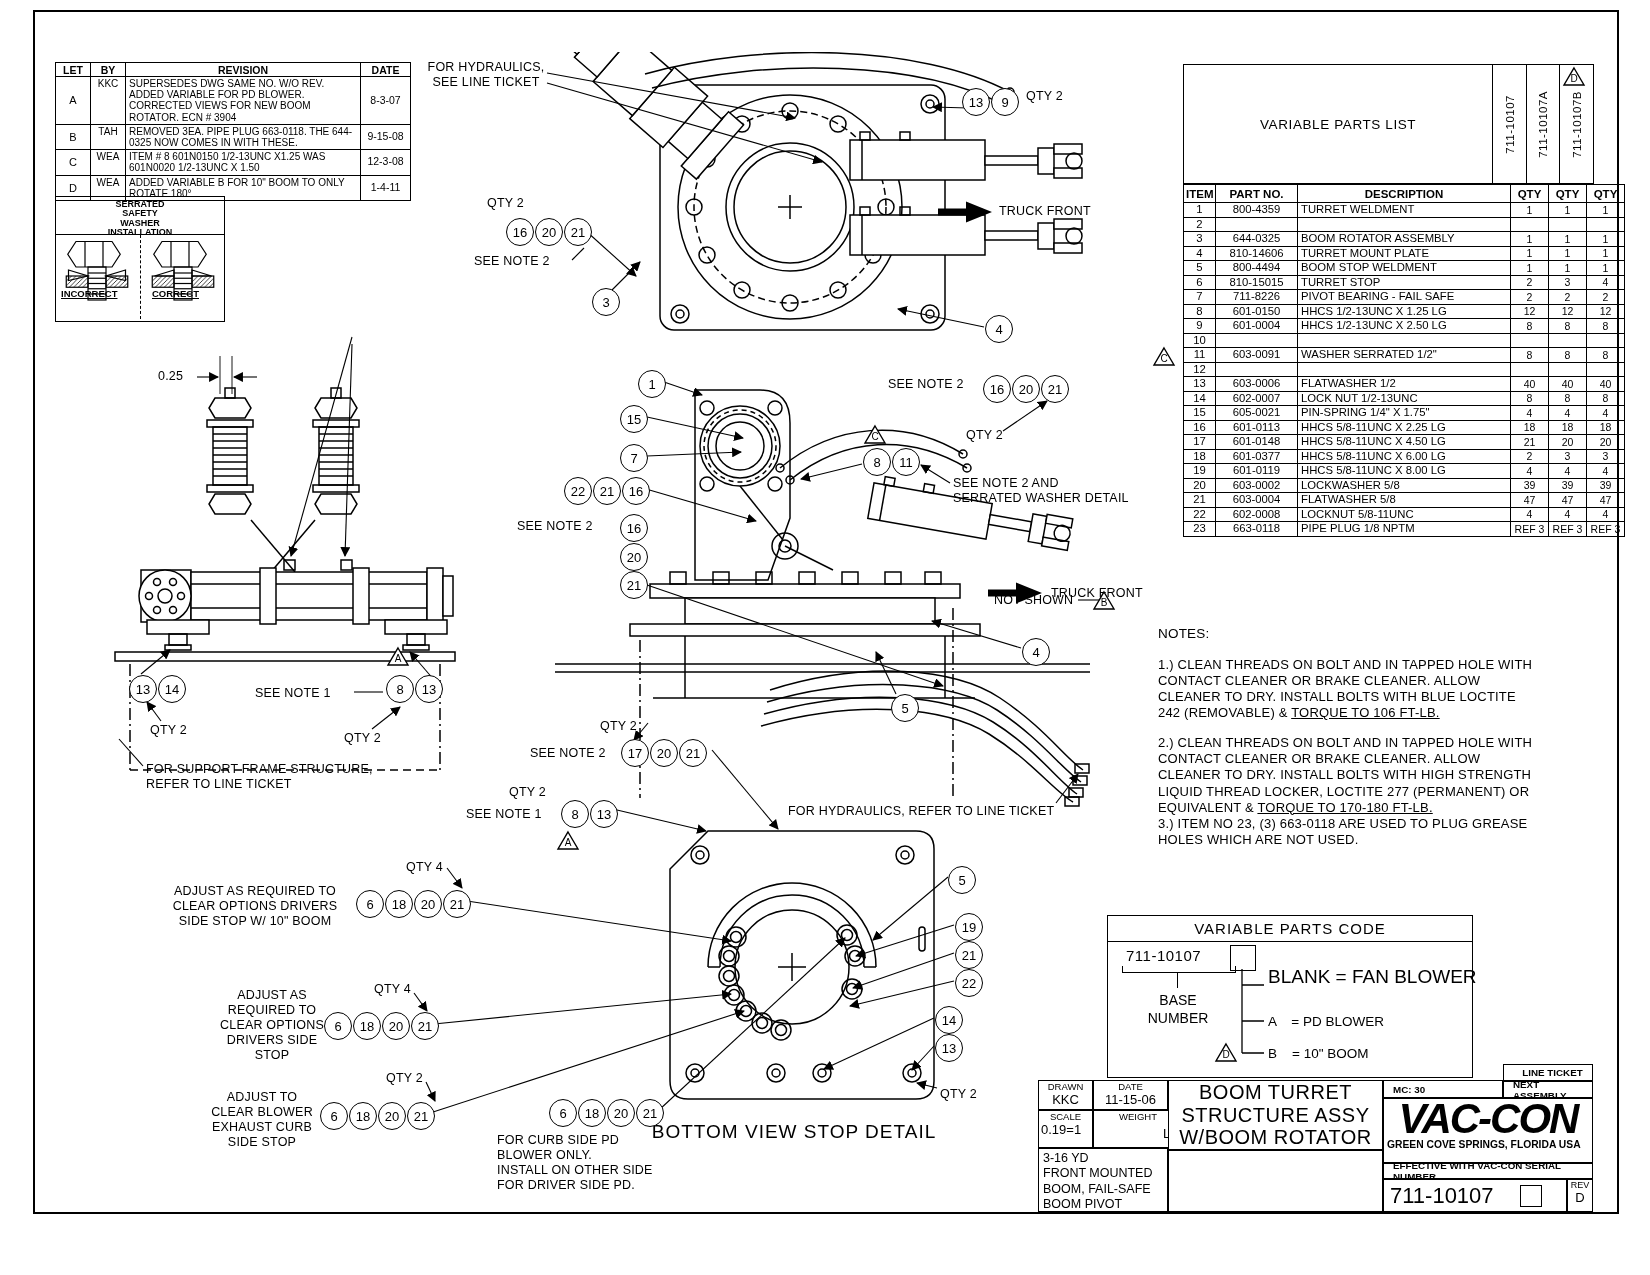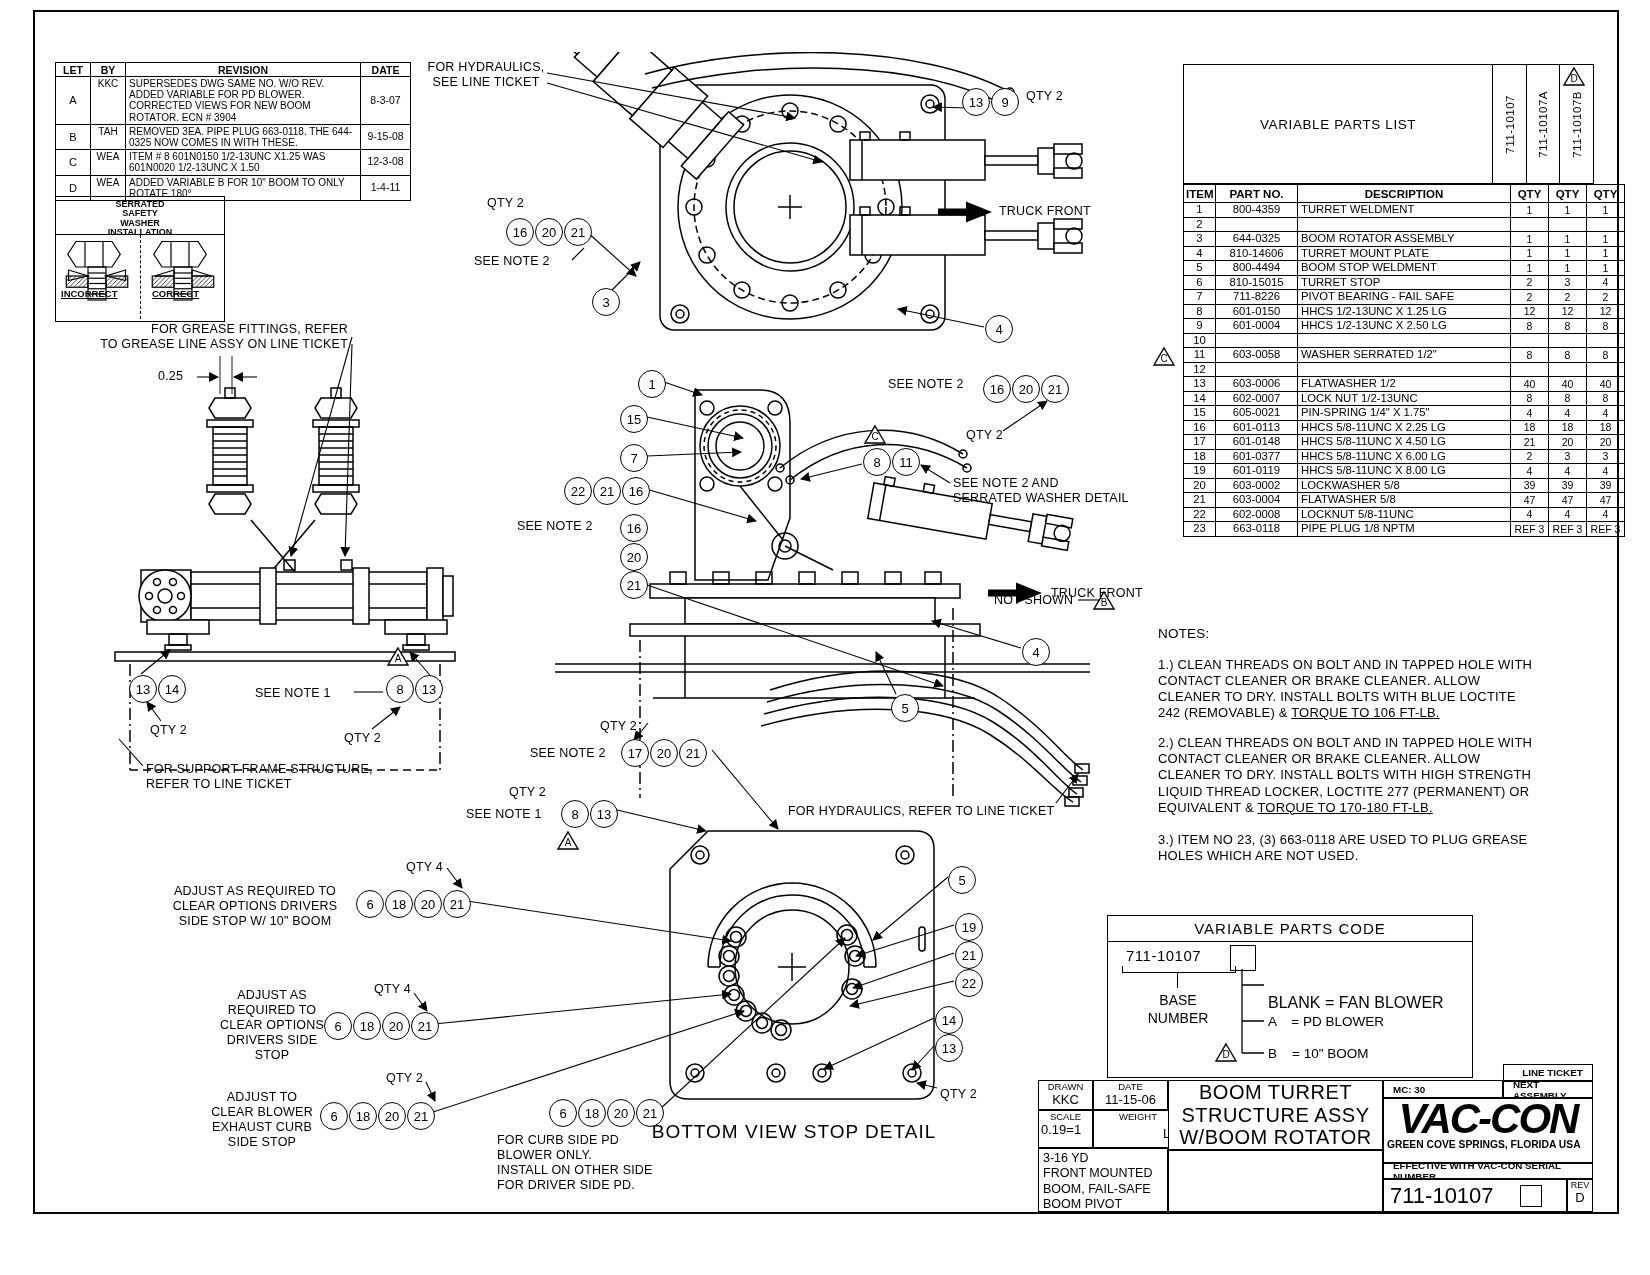--- a/index.html
+++ b/index.html
@@ -37,21 +37,21 @@
   #parts-table td:nth-child(n+4){text-align:center;font-size:10.5px;padding:0 1px}
   #washer-box{position:absolute;left:55px;top:196px;width:170px;height:126px;border:1.6px solid #000;z-index:3;box-sizing:border-box}
   #washer-title{border-bottom:1.4px solid #000;text-align:center;font-size:9px;line-height:1.05;
                 height:38px;white-space:pre-line;padding-top:3px;box-sizing:border-box;font-weight:600}
   #washer-imgs{position:relative;height:66px}
   #washer-imgs .vdiv{position:absolute;left:50%;top:0;bottom:-18px;border-left:1.4px dashed #000}
   .wlabel{position:absolute;bottom:2px;font-size:9.5px;font-weight:700;text-decoration:underline}
   #notes-box{position:absolute;left:1158px;top:626px;width:378px;z-index:3;font-size:13px;line-height:1.24;letter-spacing:.2px}
   #notes-box .nh{font-size:13.5px;margin-bottom:14px}
   #notes-box p{margin:0 0 14px 0}
-  #notes-box p.tight{margin-bottom:16px}
+  #notes-box p.tight{margin-bottom:0}
   .u{text-decoration:underline}
   #code-box{position:absolute;left:1107px;top:915px;width:366px;height:163px;border:1.6px solid #000;z-index:3;box-sizing:border-box}
   #code-title{height:26px;border-bottom:1.4px solid #000;display:flex;align-items:center;justify-content:center;
               font-size:15px;letter-spacing:1px;box-sizing:border-box}
   #code-body{position:relative;height:135px}
   .abs{position:absolute}
   .pre{white-space:pre}
   .tbx{position:absolute;border:1.6px solid #000;z-index:3;box-sizing:border-box;background:#fff}
   .tbx .lab{font-size:9.5px;text-align:center}
   .tbx .val{font-size:13px;text-align:center}
@@ -450,22 +450,20 @@
       <line x1="354" y1="692" x2="383" y2="692"></line>
       <line x1="220" y1="356" x2="220" y2="394" stroke-width="0.9"></line>
       <line x1="232" y1="356" x2="232" y2="394" stroke-width="0.9"></line>
       <line x1="197" y1="377" x2="218" y2="377" marker-end="url(#arr)"></line>
       <line x1="257" y1="377" x2="234" y2="377" marker-end="url(#arr)"></line>
     </g>
     <polygon points="938,208.5 966,208.5 966,201.5 992,212 966,222.5 966,215.5 938,215.5" fill="#000"></polygon>
     <polygon points="988,589.5 1016,589.5 1016,582.5 1042,593 1016,603.5 1016,596.5 988,596.5" fill="#000"></polygon>
   </svg>
 
-  <div class="ann r" style="left:60px;top:322px;width:288px">FOR GREASE FITTINGS, REFER
-TO GREASE LINE ASSY ON LINE TICKET</div>
   <div class="ann" style="left:158px;top:369px">0.25</div>
   <div class="ann c" style="left:420px;top:60px;width:132px">FOR HYDRAULICS,
 SEE LINE TICKET</div>
   <div class="ann" style="left:1026px;top:89px">QTY 2</div>
   <div class="ann" style="left:487px;top:196px">QTY 2</div>
   <div class="ann" style="left:474px;top:254px">SEE NOTE 2</div>
   <div class="ann" style="left:999px;top:204px">TRUCK FRONT</div>
   <div class="ann" style="left:517px;top:519px">SEE NOTE 2</div>
   <div class="ann" style="left:888px;top:377px">SEE NOTE 2</div>
   <div class="ann" style="left:966px;top:428px">QTY 2</div>
@@ -760,21 +758,21 @@
         <tr>
           <td>10</td>
           <td></td>
           <td></td>
           <td></td>
           <td></td>
           <td></td>
         </tr>
         <tr>
           <td>11</td>
-          <td>603-0058</td>
+          <td>603-0091</td>
           <td>WASHER SERRATED 1/2"</td>
           <td>8</td>
           <td>8</td>
           <td>8</td>
         </tr>
         <tr>
           <td>12</td>
           <td></td>
           <td></td>
           <td></td>
@@ -884,21 +882,21 @@
     <div id="code-body">
       <div class="abs" style="left:18px;top:5px;font-size:15px;letter-spacing:.5px">711-10107</div>
       <div class="abs" style="left:14px;top:24px;width:112px;height:6px;border-left:1.2px solid #000;border-right:1.2px solid #000;border-bottom:1.2px solid #000"></div>
       <div class="abs" style="left:69px;top:30px;height:16px;border-left:1.2px solid #000"></div>
       <div class="abs c" style="left:20px;top:50px;width:100px;font-size:14px;white-space:pre-line;text-align:center;line-height:1.25">BASE
 NUMBER</div>
       <div class="abs" style="left:122px;top:3px;width:24px;height:24px;border:1.5px solid #000"></div>
       <svg class="abs" style="left:128px;top:27px" width="30" height="92">
         <path d="M6,0 V84 M6,16 H28 M6,52 H28 M6,84 H28" stroke="#000" stroke-width="1.3" fill="none"></path>
       </svg>
-      <div class="abs pre" style="left:160px;top:52px;font-size:16px">BLANK = FAN BLOWER</div>
+      <div class="abs pre" style="left:160px;top:24px;font-size:19px">BLANK = FAN BLOWER</div>
       <div class="abs pre" style="left:160px;top:72px;font-size:13.5px">A    = PD BLOWER</div>
       <div class="abs pre" style="left:160px;top:104px;font-size:13.5px">B    = 10" BOOM</div>
     </div>
   </div>
 
   <div class="tbx" style="left:1038px;top:1080px;width:55px;height:30px">
     <div class="lab">DRAWN</div>
     <div class="val">KKC</div>
   </div>
   <div class="tbx" style="left:1093px;top:1080px;width:75px;height:30px">

